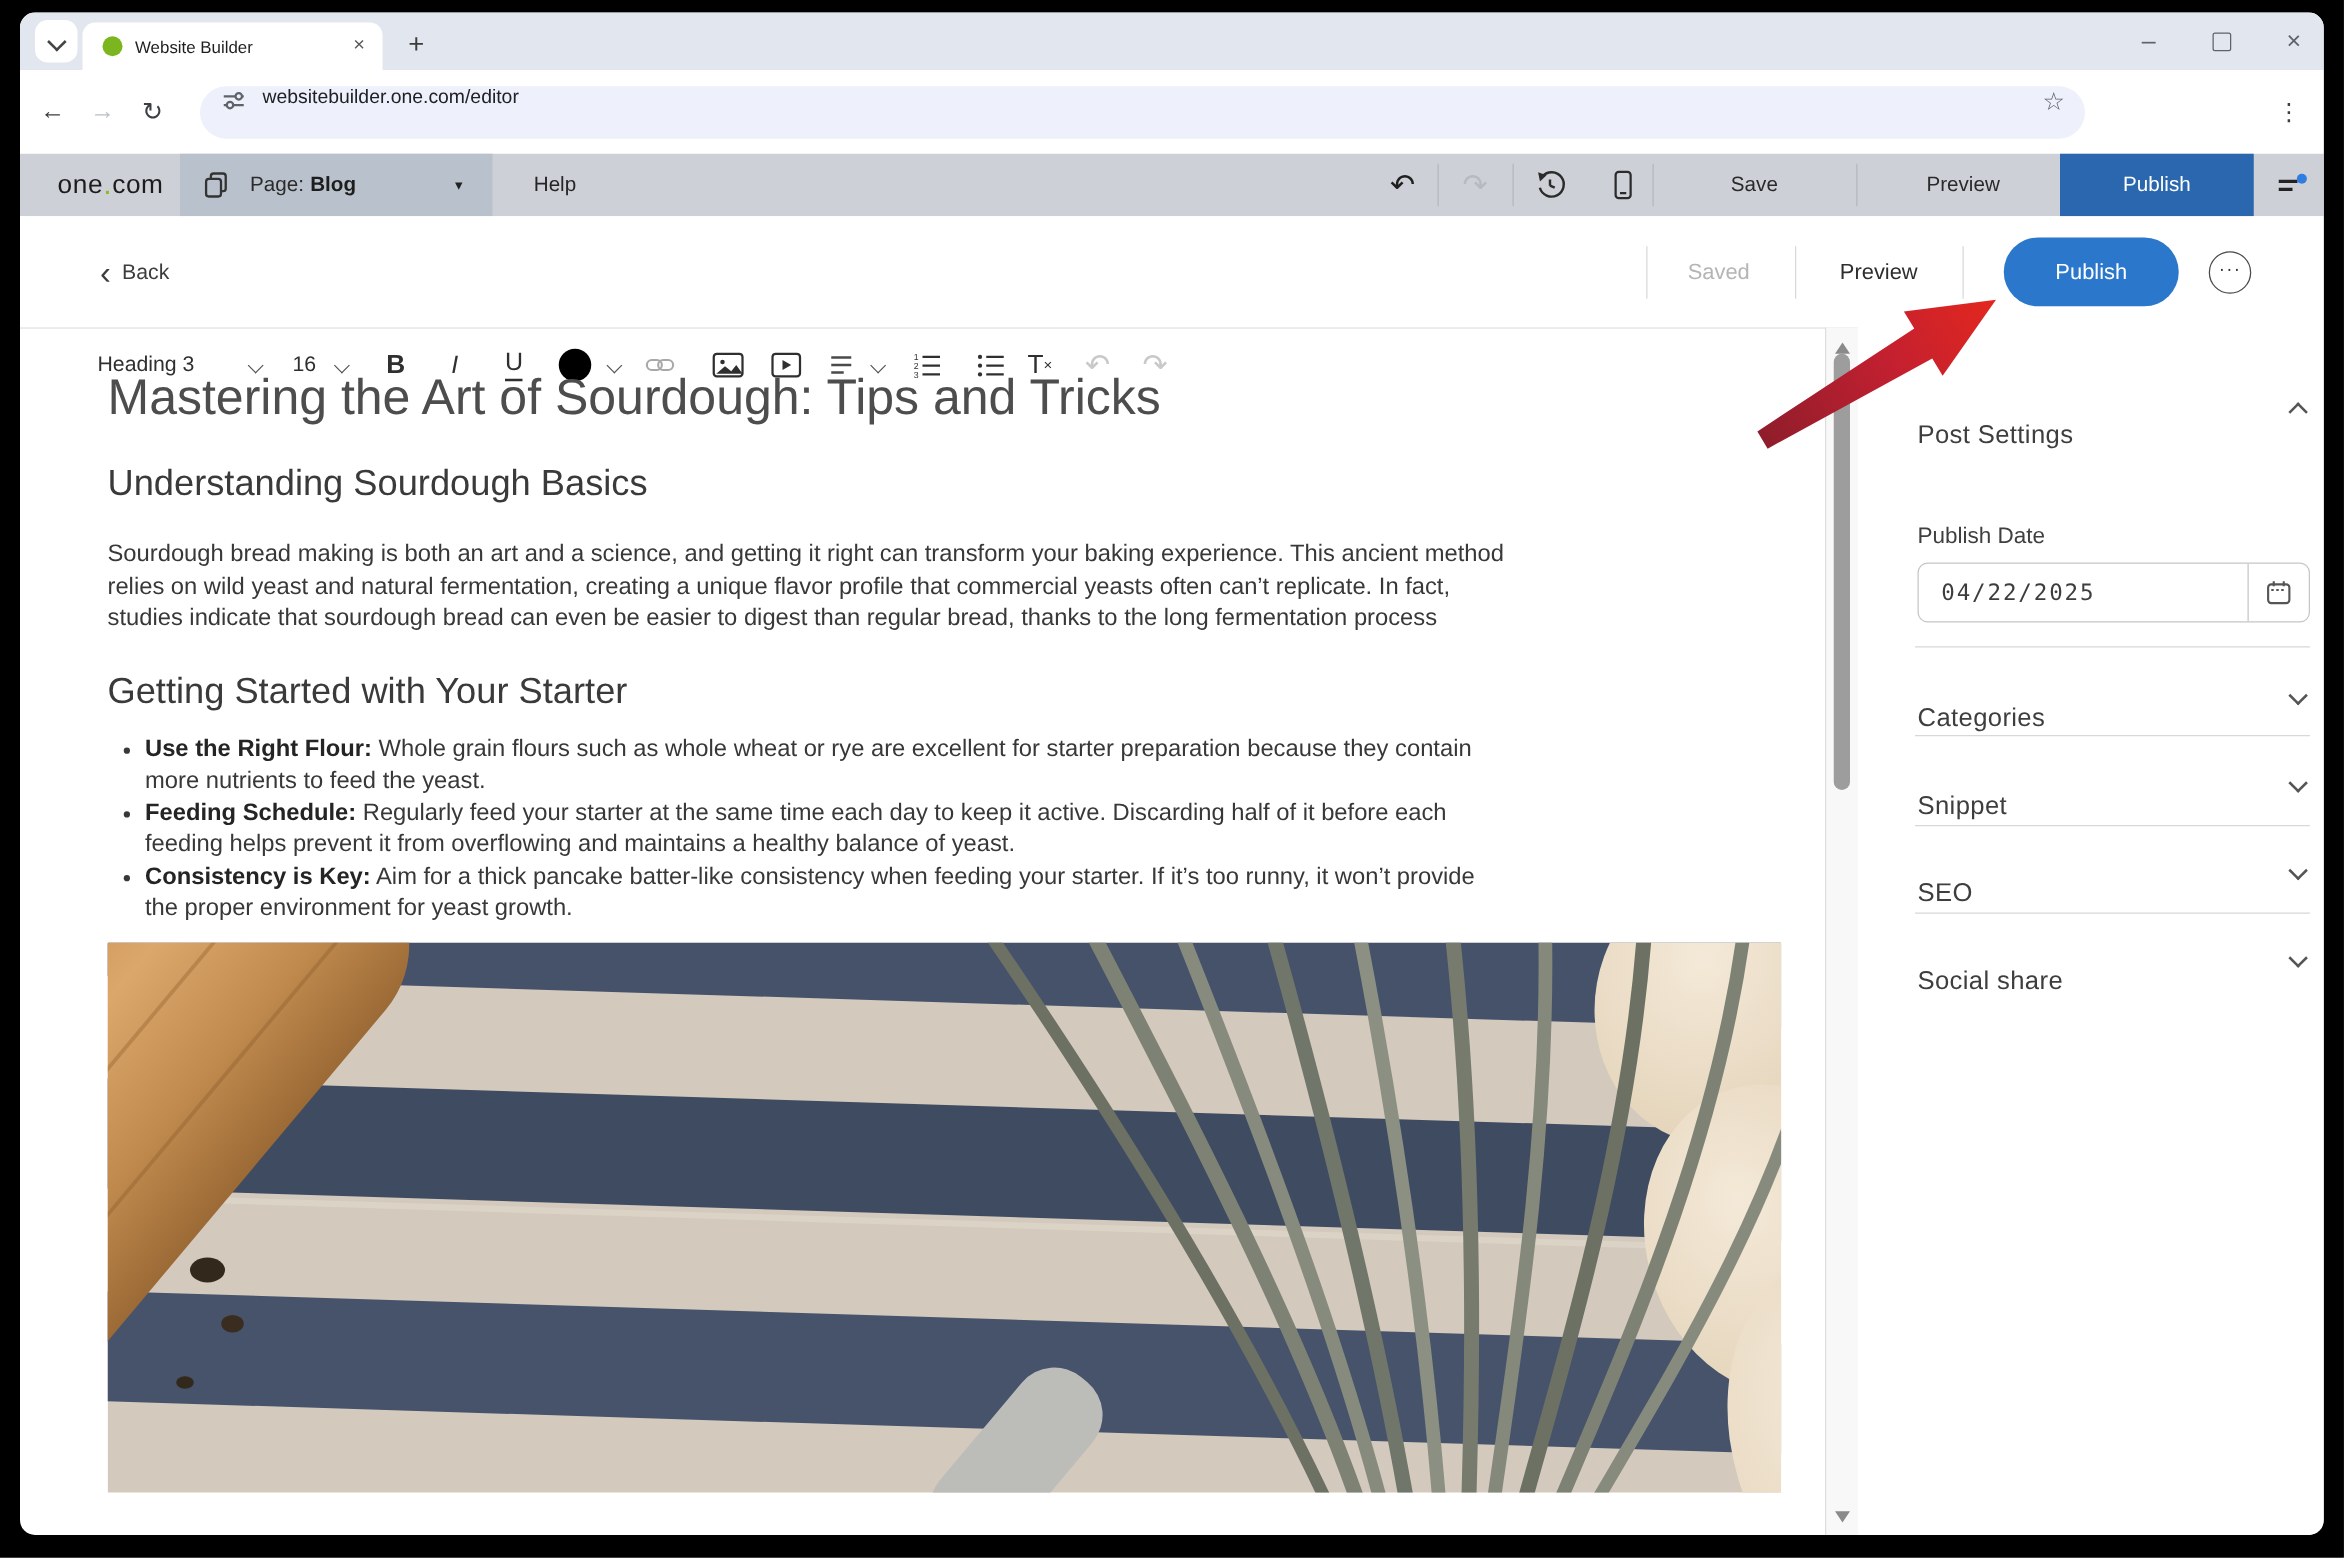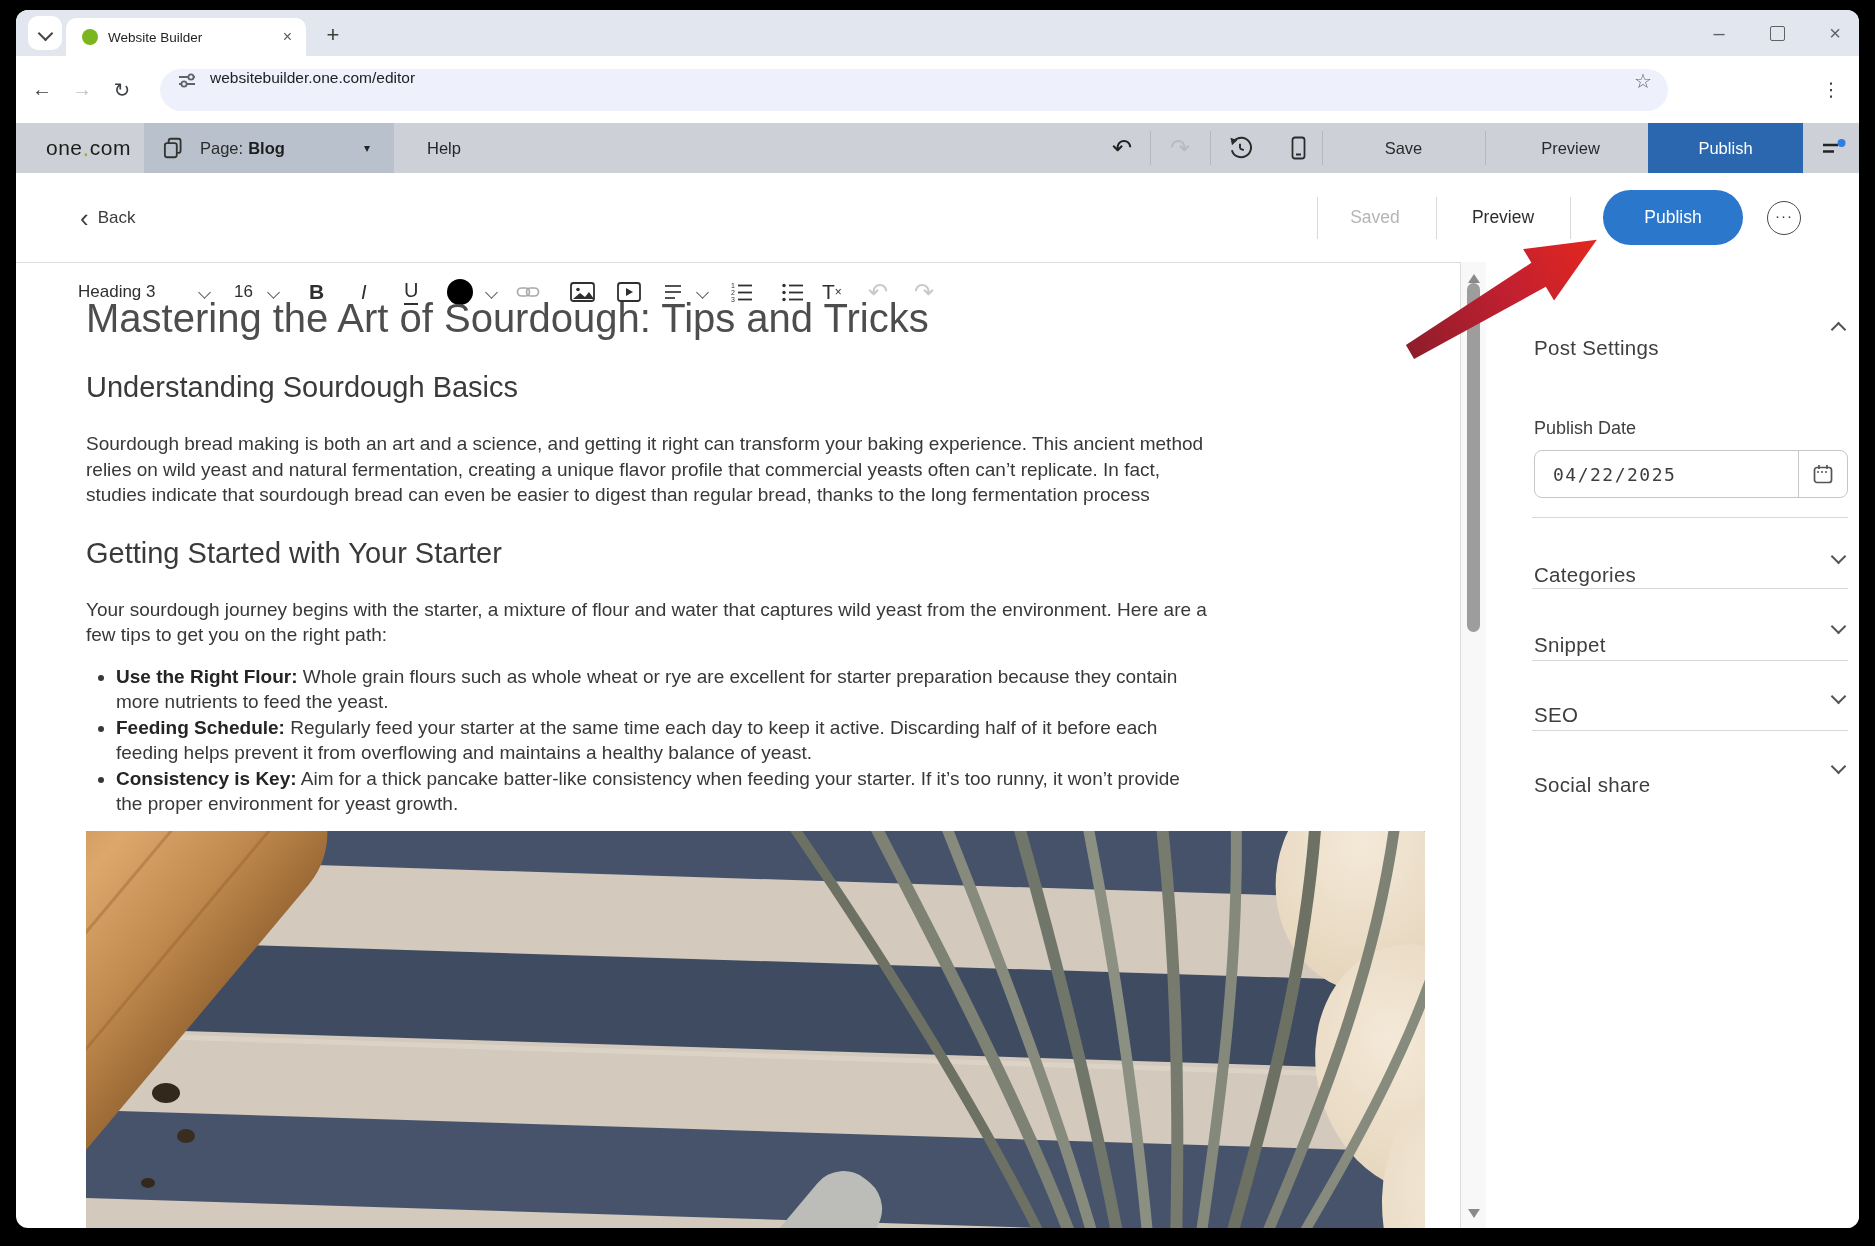--- a/index.html
+++ b/index.html
@@ -260,21 +260,20 @@
       </div>
     <div class="f" style="left:852px;font-size:24px;color:#c9c9c9;">↶</div>
     <div class="f" style="left:898px;font-size:24px;color:#c9c9c9;">↷</div>
   </div>
 
   <div id="content" class="abs">
     <h1>Mastering the Art of Sourdough: Tips and Tricks</h1>
     <h2>Understanding Sourdough Basics</h2>
     <p>Sourdough bread making is both an art and a science, and getting it right can transform your baking experience. This ancient method relies on wild yeast and natural fermentation, creating a unique flavor profile that commercial yeasts often can’t replicate. In fact, studies indicate that sourdough bread can even be easier to digest than regular bread, thanks to the long fermentation process</p>
     <h2>Getting Started with Your Starter</h2>
-    <p>Your sourdough journey begins with the starter, a mixture of flour and water that captures wild yeast from the environment. Here are a few tips to get you on the right path:</p>
     <ul>
       <li><b>Use the Right Flour:</b> <span>Whole grain flours such as whole wheat or rye are excellent for starter preparation because they contain more nutrients to feed the yeast.</span></li>
       <li><b>Feeding Schedule:</b> <span>Regularly feed your starter at the same time each day to keep it active. Discarding half of it before each feeding helps prevent it from overflowing and maintains a healthy balance of yeast.</span></li>
       <li><b>Consistency is Key:</b> <span>Aim for a thick pancake batter-like consistency when feeding your starter. If it’s too runny, it won’t provide the proper environment for yeast growth.</span></li>
     </ul>
     <div id="post-photo">
       <svg width="1339" height="520" viewBox="0 0 1339 520">
         <defs>
           <linearGradient id="wood" x1="0" y1="0" x2="1" y2="0">
             <stop offset="0" stop-color="#a9733c"></stop>

